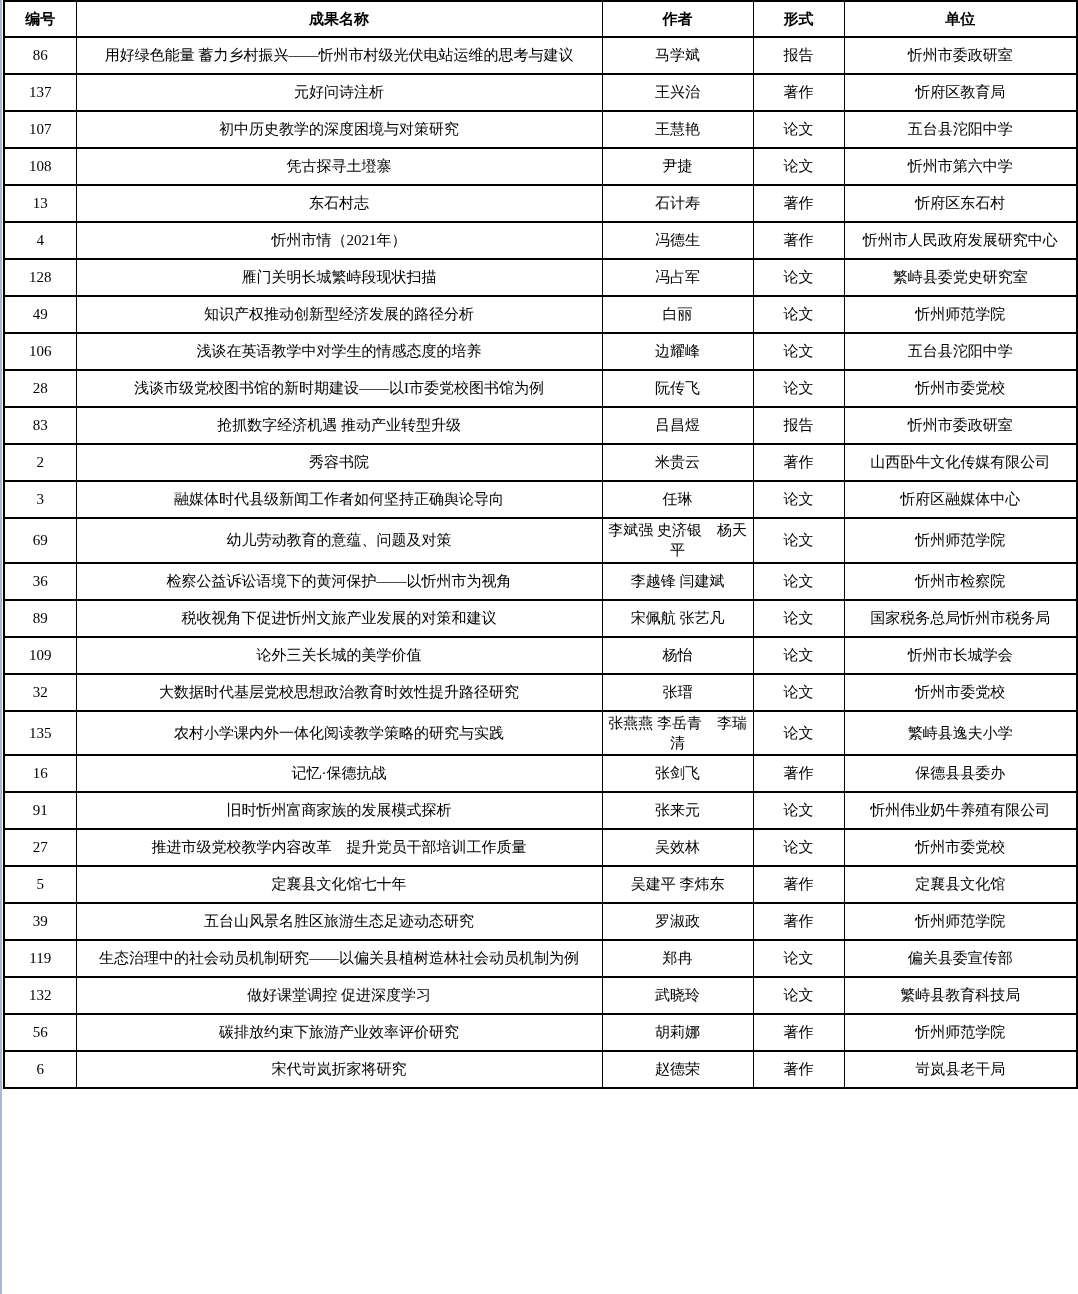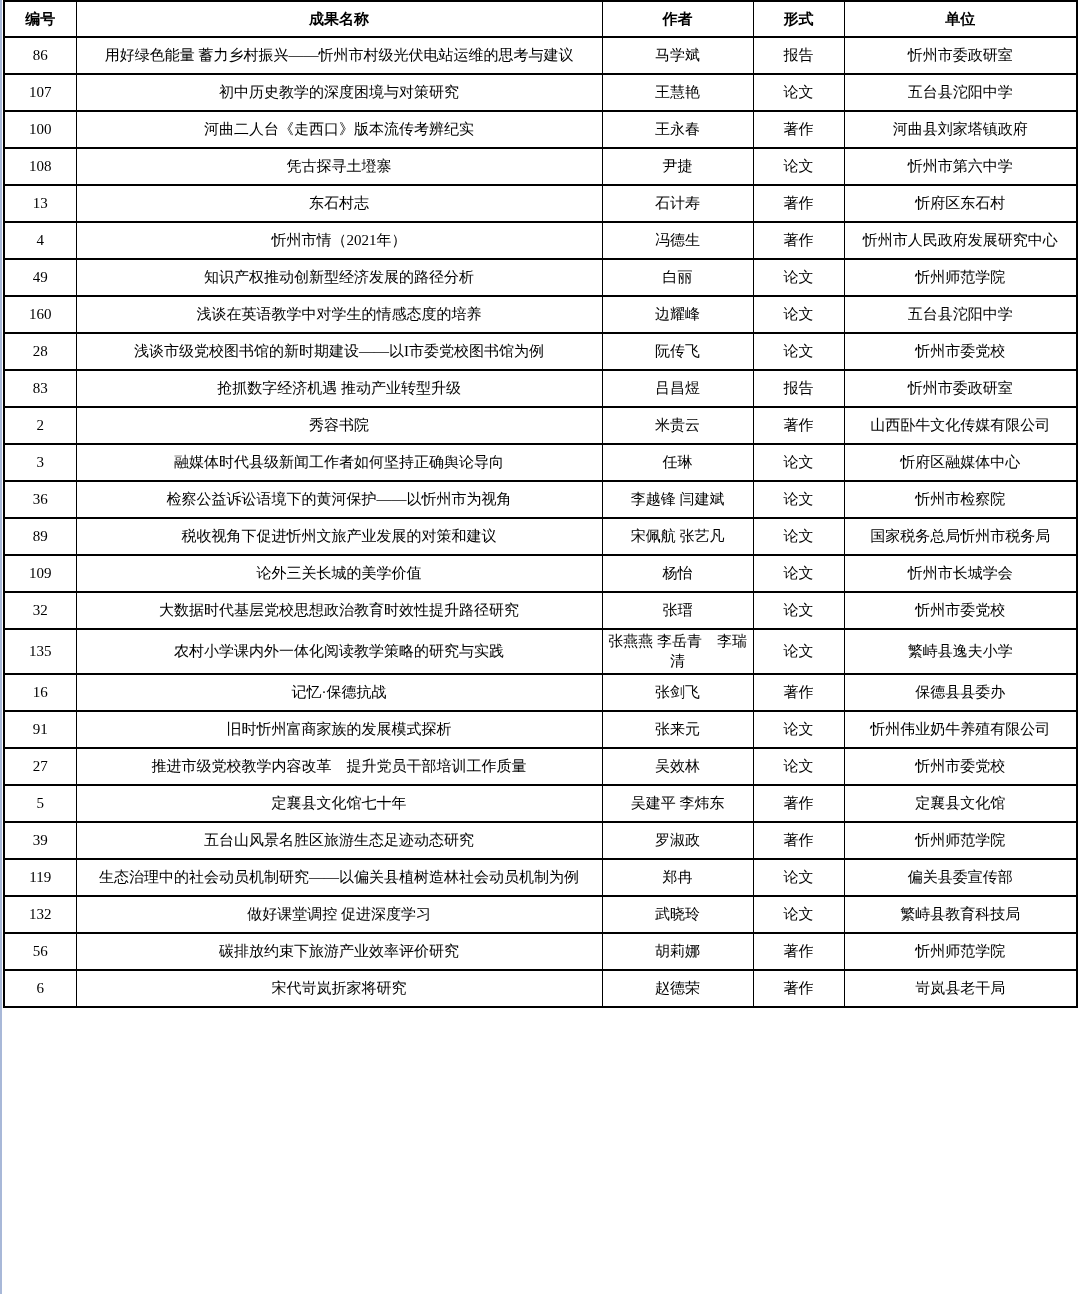--- a/index.html
+++ b/index.html
@@ -81,34 +81,34 @@
   </thead>
   <tbody>
       <tr>
     <td class="col-id">86</td>
     <td class="col-title">用好绿色能量 蓄力乡村振兴——忻州市村级光伏电站运维的思考与建议</td>
     <td class="col-author">马学斌</td>
     <td class="col-form">报告</td>
     <td class="col-unit">忻州市委政研室</td>
   </tr>
       <tr>
+    <td class="col-id">137</td>
+    <td class="col-title">元好问诗注析</td>
+    <td class="col-author">王兴治</td>
+    <td class="col-form">著作</td>
+    <td class="col-unit">忻府区教育局</td>
+  </tr>
+      <tr>
     <td class="col-id">107</td>
     <td class="col-title">初中历史教学的深度困境与对策研究</td>
     <td class="col-author">王慧艳</td>
     <td class="col-form">论文</td>
     <td class="col-unit">五台县沱阳中学</td>
   </tr>
       <tr>
-    <td class="col-id">100</td>
-    <td class="col-title">河曲二人台《走西口》版本流传考辨纪实</td>
-    <td class="col-author">王永春</td>
-    <td class="col-form">著作</td>
-    <td class="col-unit">河曲县刘家塔镇政府</td>
-  </tr>
-      <tr>
     <td class="col-id">108</td>
     <td class="col-title">凭古探寻土墱寨</td>
     <td class="col-author">尹捷</td>
     <td class="col-form">论文</td>
     <td class="col-unit">忻州市第六中学</td>
   </tr>
       <tr>
     <td class="col-id">13</td>
     <td class="col-title">东石村志</td>
     <td class="col-author">石计寿</td>
@@ -116,28 +116,35 @@
     <td class="col-unit">忻府区东石村</td>
   </tr>
       <tr>
     <td class="col-id">4</td>
     <td class="col-title">忻州市情（2021年）</td>
     <td class="col-author">冯德生</td>
     <td class="col-form">著作</td>
     <td class="col-unit">忻州市人民政府发展研究中心</td>
   </tr>
       <tr>
+    <td class="col-id">128</td>
+    <td class="col-title">雁门关明长城繁峙段现状扫描</td>
+    <td class="col-author">冯占军</td>
+    <td class="col-form">论文</td>
+    <td class="col-unit">繁峙县委党史研究室</td>
+  </tr>
+      <tr>
     <td class="col-id">49</td>
     <td class="col-title">知识产权推动创新型经济发展的路径分析</td>
     <td class="col-author">白丽</td>
     <td class="col-form">论文</td>
     <td class="col-unit">忻州师范学院</td>
   </tr>
       <tr>
-    <td class="col-id">160</td>
+    <td class="col-id">106</td>
     <td class="col-title">浅谈在英语教学中对学生的情感态度的培养</td>
     <td class="col-author">边耀峰</td>
     <td class="col-form">论文</td>
     <td class="col-unit">五台县沱阳中学</td>
   </tr>
       <tr>
     <td class="col-id">28</td>
     <td class="col-title">浅谈市级党校图书馆的新时期建设——以I市委党校图书馆为例</td>
     <td class="col-author">阮传飞</td>
     <td class="col-form">论文</td>
@@ -158,20 +165,27 @@
     <td class="col-unit">山西卧牛文化传媒有限公司</td>
   </tr>
       <tr>
     <td class="col-id">3</td>
     <td class="col-title">融媒体时代县级新闻工作者如何坚持正确舆论导向</td>
     <td class="col-author">任琳</td>
     <td class="col-form">论文</td>
     <td class="col-unit">忻府区融媒体中心</td>
   </tr>
       <tr>
+    <td class="col-id">69</td>
+    <td class="col-title">幼儿劳动教育的意蕴、问题及对策</td>
+    <td class="col-author">李斌强 史济银　杨天平</td>
+    <td class="col-form">论文</td>
+    <td class="col-unit">忻州师范学院</td>
+  </tr>
+      <tr>
     <td class="col-id">36</td>
     <td class="col-title">检察公益诉讼语境下的黄河保护——以忻州市为视角</td>
     <td class="col-author">李越锋 闫建斌</td>
     <td class="col-form">论文</td>
     <td class="col-unit">忻州市检察院</td>
   </tr>
       <tr>
     <td class="col-id">89</td>
     <td class="col-title">税收视角下促进忻州文旅产业发展的对策和建议</td>
     <td class="col-author">宋佩航 张艺凡</td>

